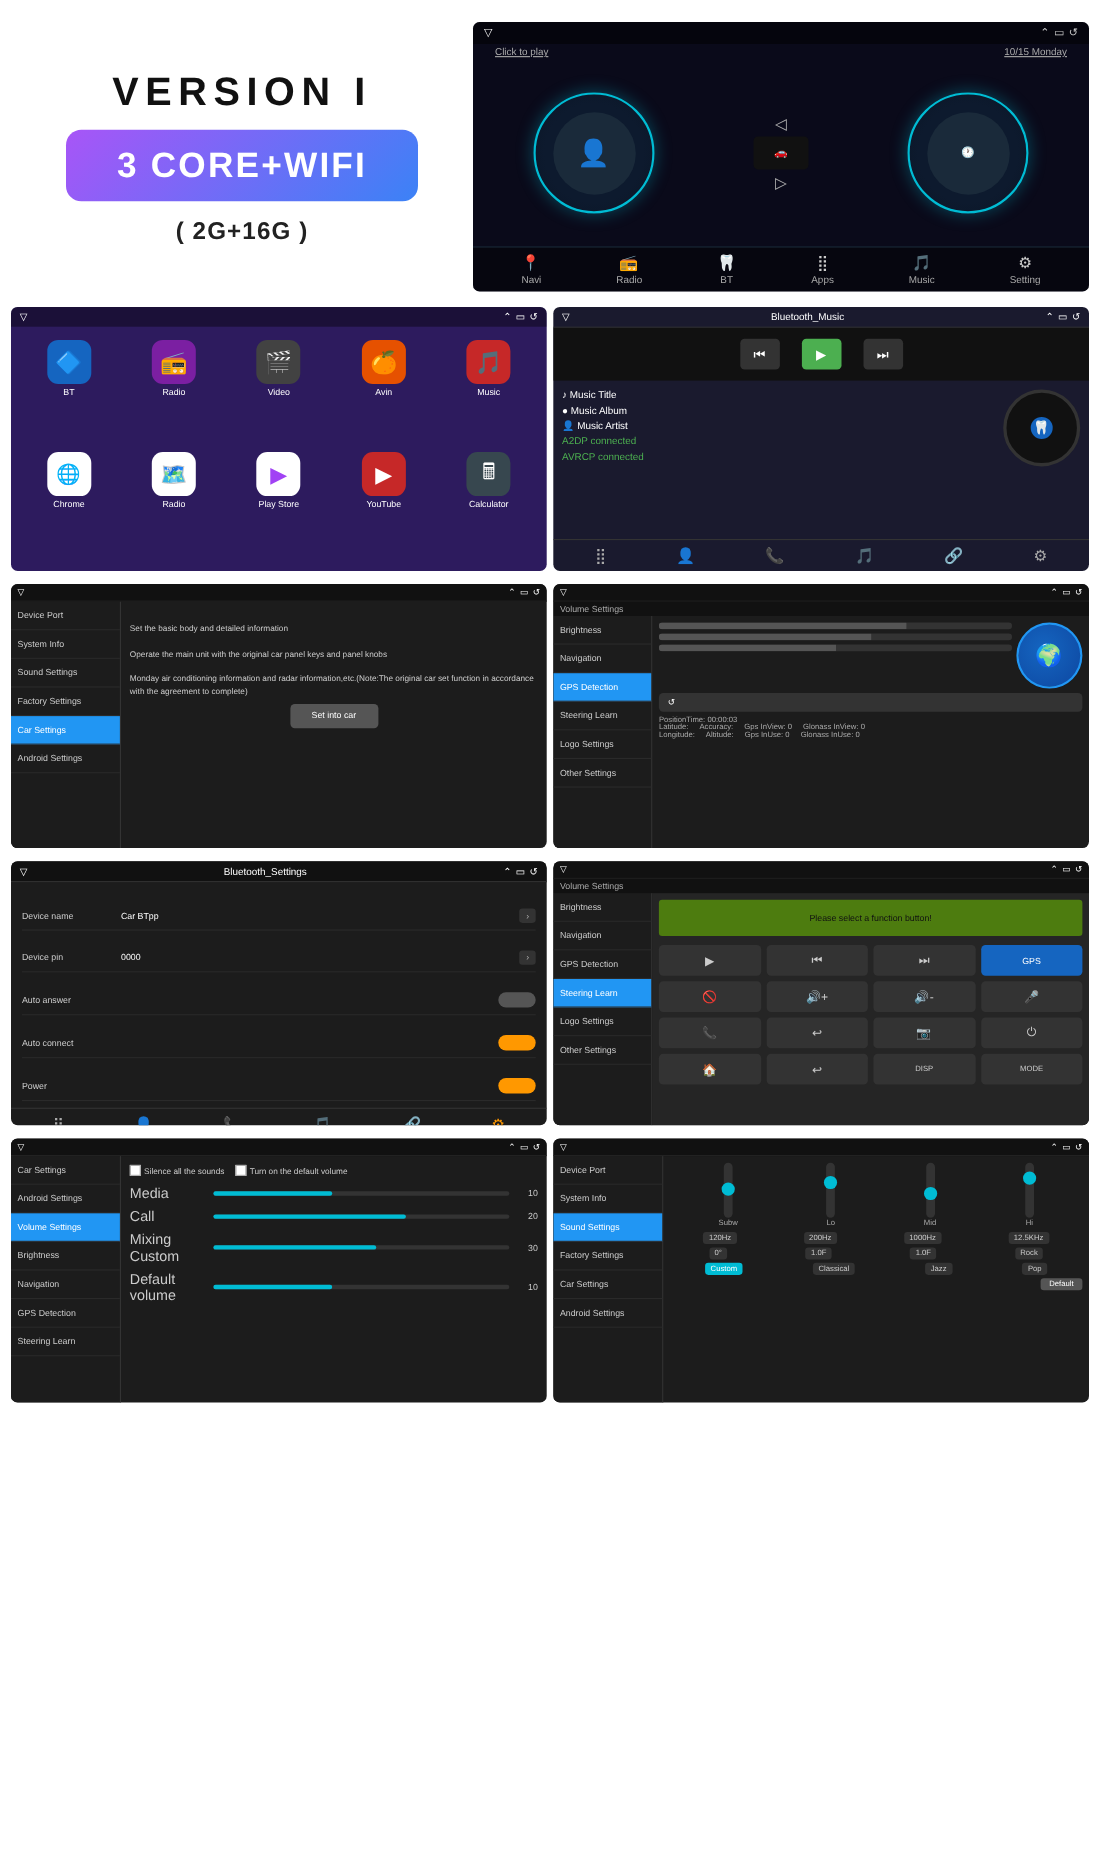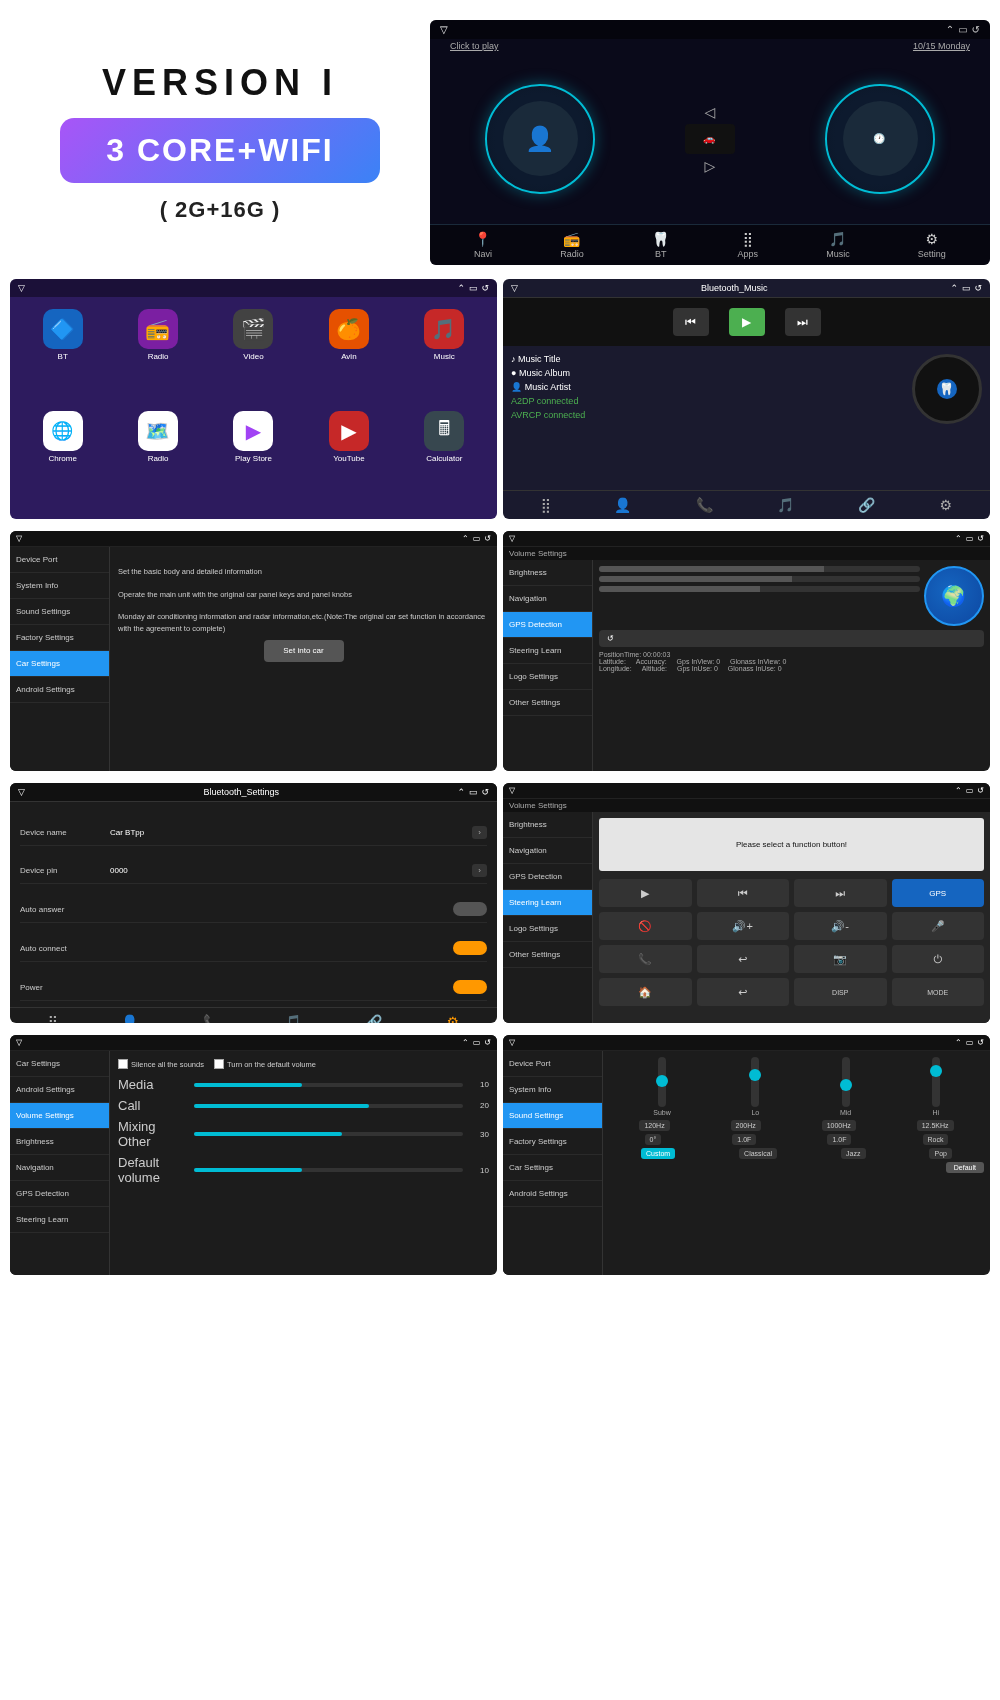--- a/index.html
+++ b/index.html
@@ -483,24 +483,24 @@
       width: 90px;
       background: #1c1c1c;
       border-right: 1px solid #333;
     }
     .steering-main {
       flex: 1;
       padding: 6px;
       background: #252525;
     }
     .steering-prompt {
-      background: #e5e5e5;
+      background: #4d7c0f;
       color: #111;
       text-align: center;
-      padding: 22px;
+      padding: 12px;
       font-size: 8px;
       border-radius: 3px;
       margin-bottom: 8px;
     }
     .steering-buttons {
       display: grid;
       grid-template-columns: repeat(4, 1fr);
       gap: 5px;
     }
     .steering-btn {
@@ -1089,21 +1089,21 @@
           <span class="vol-slider-num">10</span>
         </div>
         <div class="vol-slider-row">
           <span class="vol-slider-label">Call</span>
           <div class="vol-slider-track">
             <div class="vol-slider-fill-blue" style="width:65%"></div>
           </div>
           <span class="vol-slider-num">20</span>
         </div>
         <div class="vol-slider-row">
-          <span class="vol-slider-label">Mixing Other</span>
+          <span class="vol-slider-label">Mixing Custom</span>
           <div class="vol-slider-track">
             <div class="vol-slider-fill-blue" style="width:55%"></div>
           </div>
           <span class="vol-slider-num">30</span>
         </div>
         <div class="vol-slider-row">
           <span class="vol-slider-label">Default volume</span>
           <div class="vol-slider-track">
             <div class="vol-slider-fill-blue" style="width:40%"></div>
           </div>

